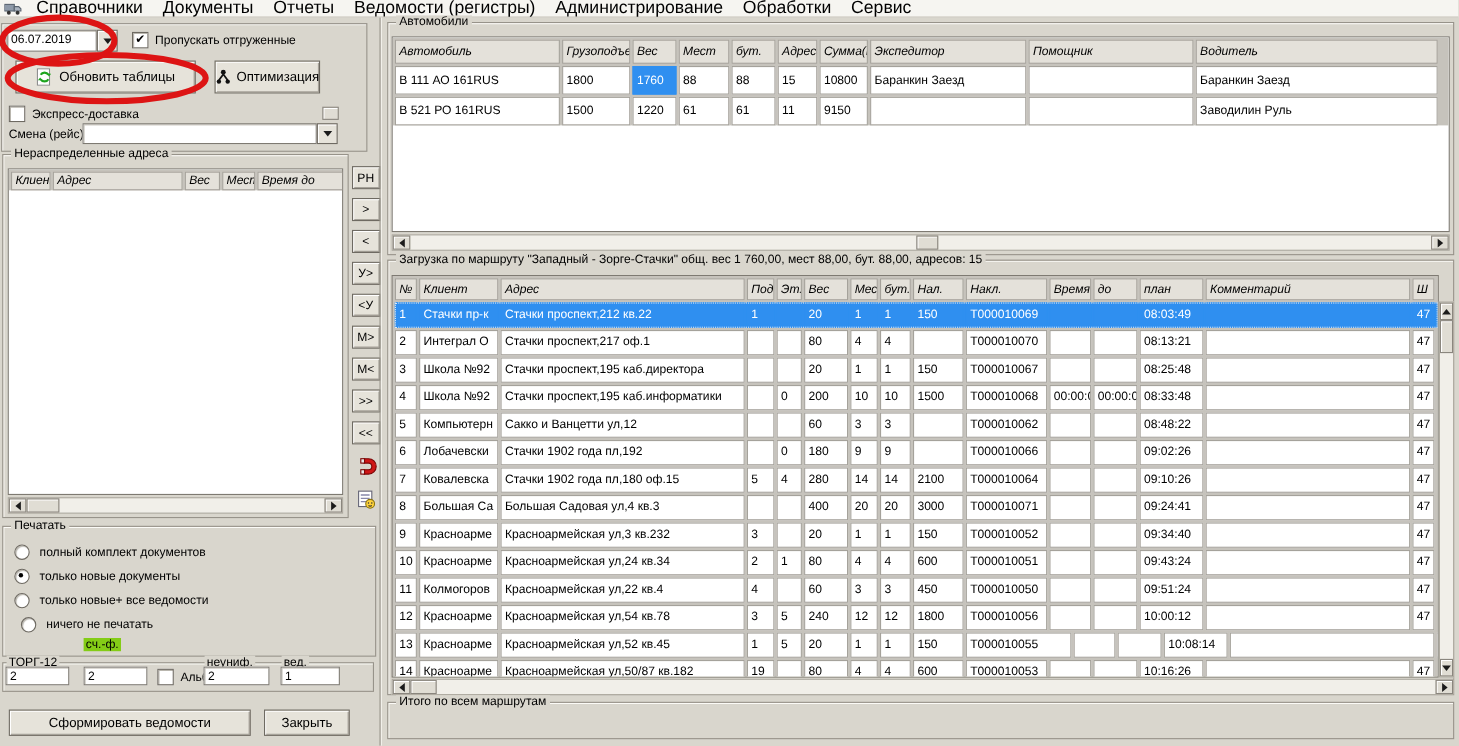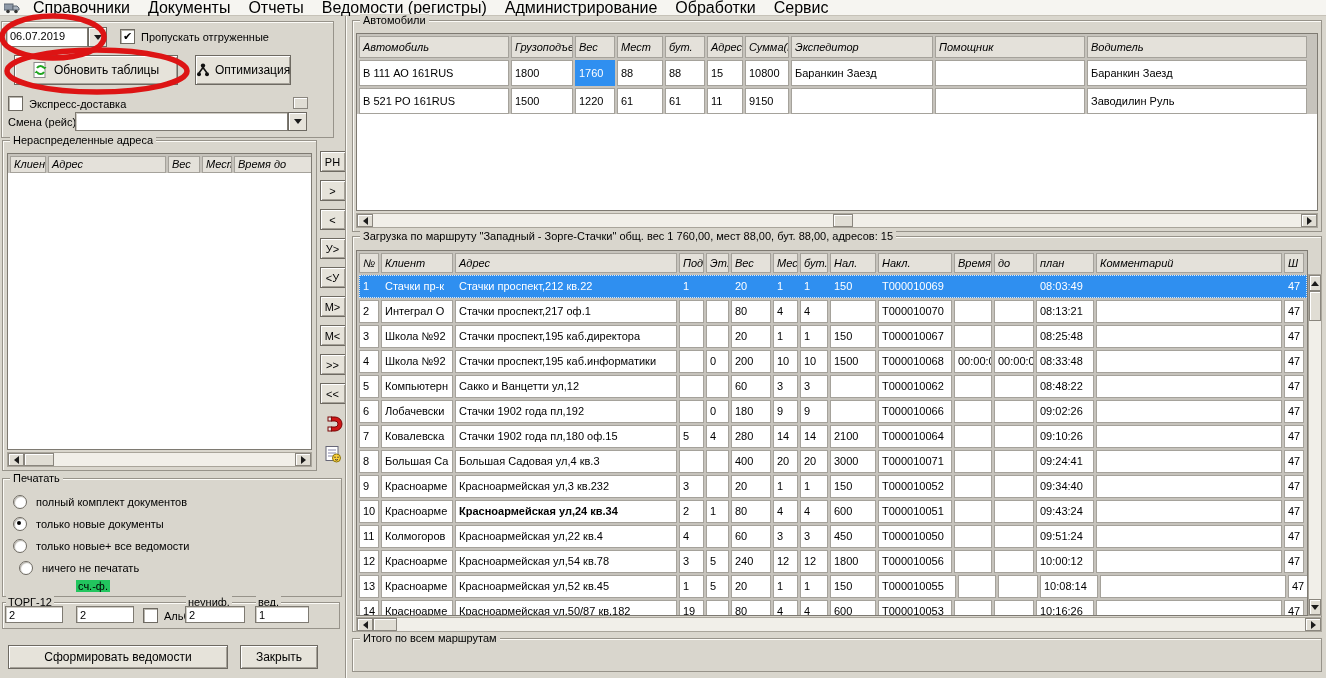--- a/index.html
+++ b/index.html
@@ -215,21 +215,21 @@
       </div>
       <div class="popt" style="left: 16px; top: 82px;">
         <span class="radio"></span>
         <span>ничего не печатать</span>
       </div>
     </div>
 </div>
 
 <div class="a gbox" style="left:2px;top:602px;width:338px;height:27px"></div>
 <span class="a" style="left:6px;top:596px;background:#d9d6cd;padding:0 2px">ТОРГ-12</span>
-<span class="a" style="left:76px;top:580px;background:#22c55e;padding:0 2px">сч.-ф.</span>
+<span class="a" style="left:76px;top:580px;background:#84cc16;padding:0 2px">сч.-ф.</span>
 <span class="a" style="left:186px;top:596px;background:#d9d6cd;padding:0 2px">неуниф.</span>
 <span class="a" style="left:256px;top:596px;background:#d9d6cd;padding:0 2px">вед.</span>
 <div class="a field" style="left:5px;top:606px;width:58px;height:17px">2</div>
 <div class="a field" style="left:76px;top:606px;width:58px;height:17px">2</div>
 <div class="a ckrow" style="left:143px;top:608px">
   <span class="ckbox"></span>
   <span>Альб</span>
 </div>
 <div class="a field" style="left:185px;top:606px;width:60px;height:17px">2</div>
 <div class="a field" style="left:255px;top:606px;width:54px;height:17px">1</div>
@@ -464,21 +464,21 @@
           <div class="tcell" style="width: 74px;">Т000010052</div>
           <div class="tcell" style="width: 38px;"></div>
           <div class="tcell" style="width: 40px;"></div>
           <div class="tcell" style="width: 58px;">09:34:40</div>
           <div class="tcell" style="width: 186px;"></div>
           <div class="tcell" style="width: 20px;">47</div>
         </div>
         <div class="trow">
           <div class="tcell" style="width: 20px;">10</div>
           <div class="tcell" style="width: 72px;">Красноарме</div>
-          <div class="tcell" style="width: 222px; font-weight: bold;">Красноармейская ул,24 кв.34</div>
+          <div class="tcell" style="width: 222px;">Красноармейская ул,24 кв.34</div>
           <div class="tcell" style="width: 25px;">2</div>
           <div class="tcell" style="width: 23px;">1</div>
           <div class="tcell" style="width: 40px;">80</div>
           <div class="tcell" style="width: 25px;">4</div>
           <div class="tcell" style="width: 28px;">4</div>
           <div class="tcell" style="width: 46px;">600</div>
           <div class="tcell" style="width: 74px;">Т000010051</div>
           <div class="tcell" style="width: 38px;"></div>
           <div class="tcell" style="width: 40px;"></div>
           <div class="tcell" style="width: 58px;">09:43:24</div>
@@ -522,21 +522,21 @@
         <div class="trow">
           <div class="tcell" style="width: 20px;">13</div>
           <div class="tcell" style="width: 72px;">Красноарме</div>
           <div class="tcell" style="width: 222px;">Красноармейская ул,52 кв.45</div>
           <div class="tcell" style="width: 25px;">1</div>
           <div class="tcell" style="width: 23px;">5</div>
           <div class="tcell" style="width: 40px;">20</div>
           <div class="tcell" style="width: 25px;">1</div>
           <div class="tcell" style="width: 28px;">1</div>
           <div class="tcell" style="width: 46px;">150</div>
-          <div class="tcell" style="width: 78px;">Т000010055</div>
+          <div class="tcell" style="width: 96px;">Т000010055</div>
           <div class="tcell" style="width: 38px;"></div>
           <div class="tcell" style="width: 40px;"></div>
           <div class="tcell" style="width: 58px;">10:08:14</div>
           <div class="tcell" style="width: 186px;"></div>
           <div class="tcell" style="width: 20px;">47</div>
         </div>
         <div class="trow">
           <div class="tcell" style="width: 20px;">14</div>
           <div class="tcell" style="width: 72px;">Красноарме</div>
           <div class="tcell" style="width: 222px;">Красноармейская ул,50/87 кв.182</div>

